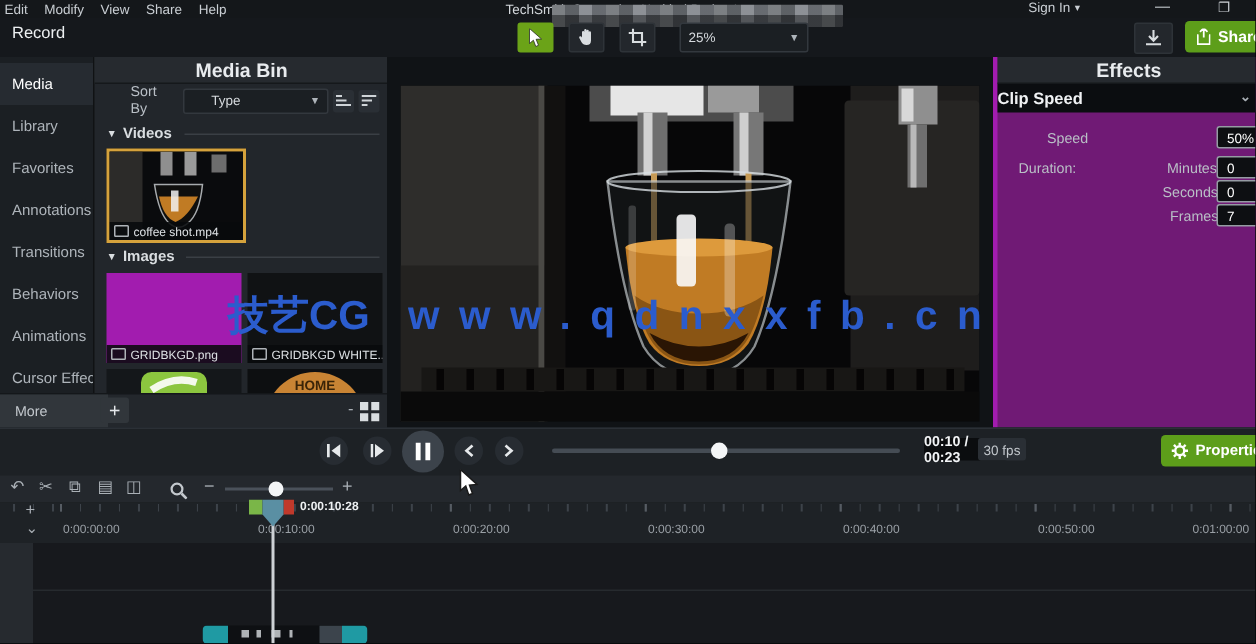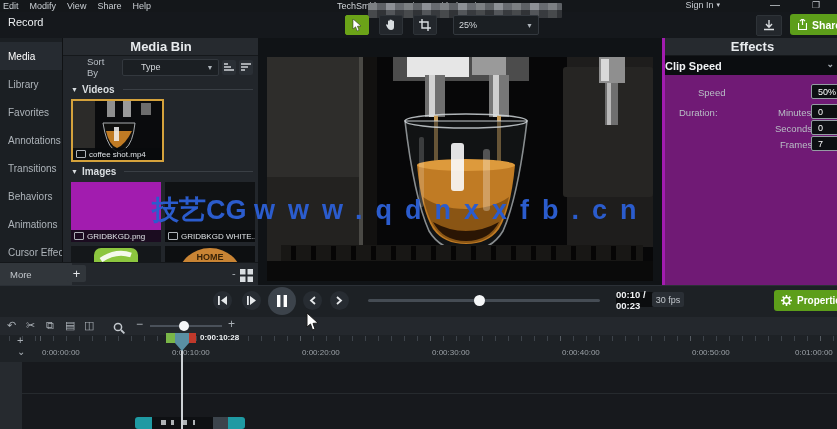--- a/index.html
+++ b/index.html
@@ -430,16 +430,16 @@
       <div class="abs" style="left:78px;top:0;width:15px;height:12px;background:#3c444c;"></div>
       <div class="clip-dash" style="left:26px;"></div>
       <div class="clip-dash" style="left:36px;width:3px;"></div>
       <div class="clip-dash" style="left:46px;width:6px;"></div>
       <div class="clip-dash" style="left:58px;width:2px;"></div>
     </div>
   </div>
 
   <div class="abs" style="left:152px;top:192px;z-index:50;white-space:nowrap;font-weight:bold;font-size:27px;">
     <span style="color:#2b5ccd;">技艺CG</span>
-    <span style="color:#2b5ccd;letter-spacing:13px;">www.qdnxxfb.cn</span>
+    <span style="color:#2b5ccd;letter-spacing:13px;margin-left:18px;">www.qdnxxfb.cn</span>
   </div>
 
 </div>
 
 </body></html>

